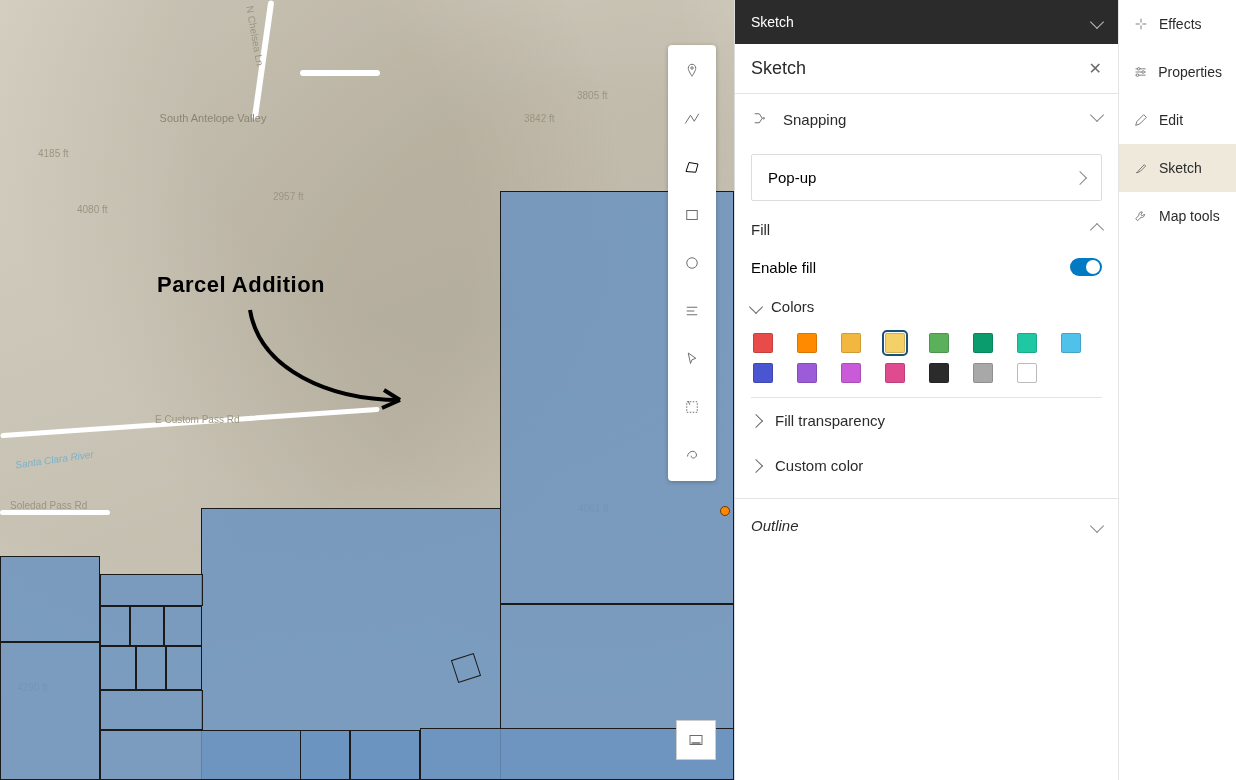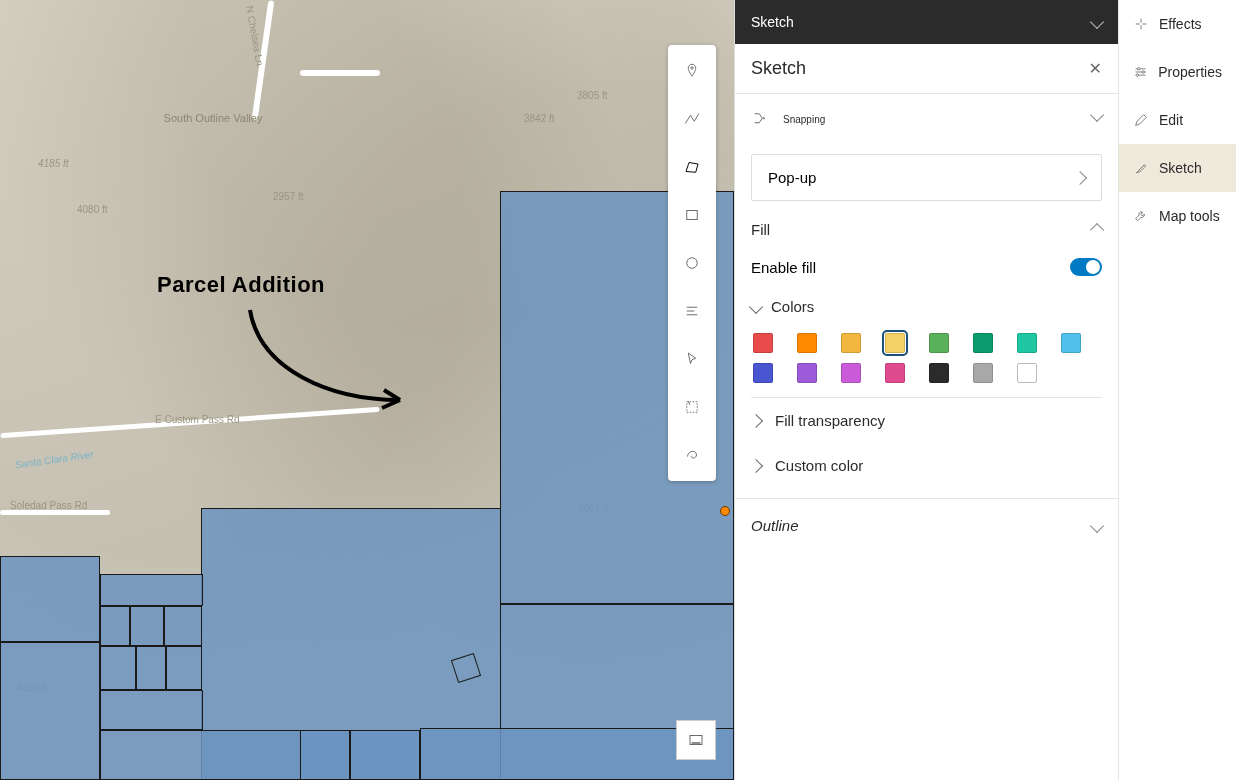--- a/index.html
+++ b/index.html
@@ -29,21 +29,21 @@
 .map-toolbar .tool.active svg *{stroke:#000;}
 .map-toolbar .tool svg{width:18px;height:18px;}
 .map-bottom-ctrl{position:absolute;right:18px;bottom:20px;width:40px;height:40px;background:#fff;border:1px solid #ccc;display:flex;align-items:center;justify-content:center;cursor:pointer;}
 
 
 .panel { width: 384px; height:780px; border-left:1px solid #ddd; display:flex; flex-direction:column; background:#fff;}
 .panel-header{background:#2b2b2b;color:#fff;height:44px;display:flex;align-items:center;justify-content:space-between;padding:0 16px;font-size:14px;}
 .panel-sub{height:50px;border-bottom:1px solid #e4e4e4;display:flex;align-items:center;justify-content:space-between;padding:0 16px;font-size:18px;color:#2b2b2b;}
 .panel-sub .close{cursor:pointer;color:#6a6a6a;font-size:16px;}
 .panel-body{flex:1;overflow:auto;padding:0 16px;}
-.row{display:flex;align-items:flex-start;justify-content:space-between;border-bottom:1px solid #e4e4e4;padding:16px 0;font-size:10px;color:#2b2b2b;cursor:pointer;}
+.row{display:flex;align-items:flex-start;justify-content:space-between;border-bottom:1px solid #e4e4e4;padding:16px 0;font-size:15px;color:#2b2b2b;cursor:pointer;}
 .row .lead{display:flex;align-items:center;gap:14px;}
 .row .icon{width:18px;height:18px;display:flex;align-items:center;justify-content:center;}
 .popup-row{border:1px solid #ddd;border-radius:2px;margin:10px 0 0 0;padding:14px 16px;display:flex;justify-content:space-between;align-items:center;font-size:15px;cursor:pointer;}
 .section-title{display:flex;justify-content:space-between;align-items:center;padding:20px 0 10px;font-size:15px;color:#2b2b2b;}
 .enable-row{display:flex;justify-content:space-between;align-items:center;padding:10px 0 18px;font-size:15px;}
 .toggle{width:32px;height:18px;border-radius:10px;background:#007ac2;position:relative;cursor:pointer;}
 .toggle::after{content:"";position:absolute;right:2px;top:2px;width:14px;height:14px;background:#fff;border-radius:50%;}
 .sub-label{display:flex;align-items:center;gap:10px;padding:4px 0 14px;font-size:15px;color:#2b2b2b;}
 .caret{width:10px;height:10px;border-left:1.5px solid #6a6a6a;border-bottom:1.5px solid #6a6a6a;display:inline-block;}
 .caret.down{transform:rotate(-45deg);}
@@ -71,26 +71,26 @@
 <body>
 
 <div class="map-wrap">
   <div class="map-noise"></div>
   <div class="road" style="left:260px;top:0;width:6px;height:120px;transform:rotate(8deg);"></div>
   <div class="road" style="left:300px;top:70px;width:80px;height:6px;border-radius:10px;"></div>
   <div class="road" style="left:0;top:420px;width:380px;height:5px;transform:rotate(-4deg);"></div>
   <div class="road" style="left:0;top:510px;width:110px;height:5px;"></div>
   <span class="elev" style="left:577px;top:90px;">3805 ft</span>
   <span class="elev" style="left:524px;top:113px;">3842 ft</span>
-  <span class="elev" style="left:38px;top:158px;font-style:italic;">4185 ft</span>
+  <span class="elev" style="left:38px;top:148px;">4185 ft</span>
   <span class="elev" style="left:273px;top:191px;">2957 ft</span>
   <span class="elev" style="left:77px;top:204px;">4080 ft</span>
   <span class="elev" style="left:578px;top:503px;">4061 ft</span>
   <span class="elev" style="left:17px;top:682px;">4290 ft</span>
-  <span class="place" style="left:158px;top:112px;width:110px;">South Outline Valley</span>
+  <span class="place" style="left:158px;top:112px;width:110px;">South Antelope Valley</span>
   <span class="elev" style="left:155px;top:414px;">E Custom Pass Rd</span>
   <span class="elev" style="left:10px;top:500px;">Soledad Pass Rd</span>
   <span class="elev" style="left:255px;top:5px;transform:rotate(80deg);transform-origin:left top;">N Chelsea Ln</span>
   <span class="river" style="left:15px;top:454px;transform:rotate(-8deg);">Santa Clara River</span>
   <span class="annot" style="left:157px;top:272px;">Parcel Addition</span>
 
   <svg class="arrow-svg" style="left:230px;top:300px;width:200px;height:120px;" viewBox="0 0 200 120">
     <path d="M20 10 C 30 70, 100 100, 170 100" stroke="#000" stroke-width="4" fill="none"></path>
     <path d="M170 100 l -16 -10 M170 100 l -18 8" stroke="#000" stroke-width="4" fill="none"></path>
   </svg>

